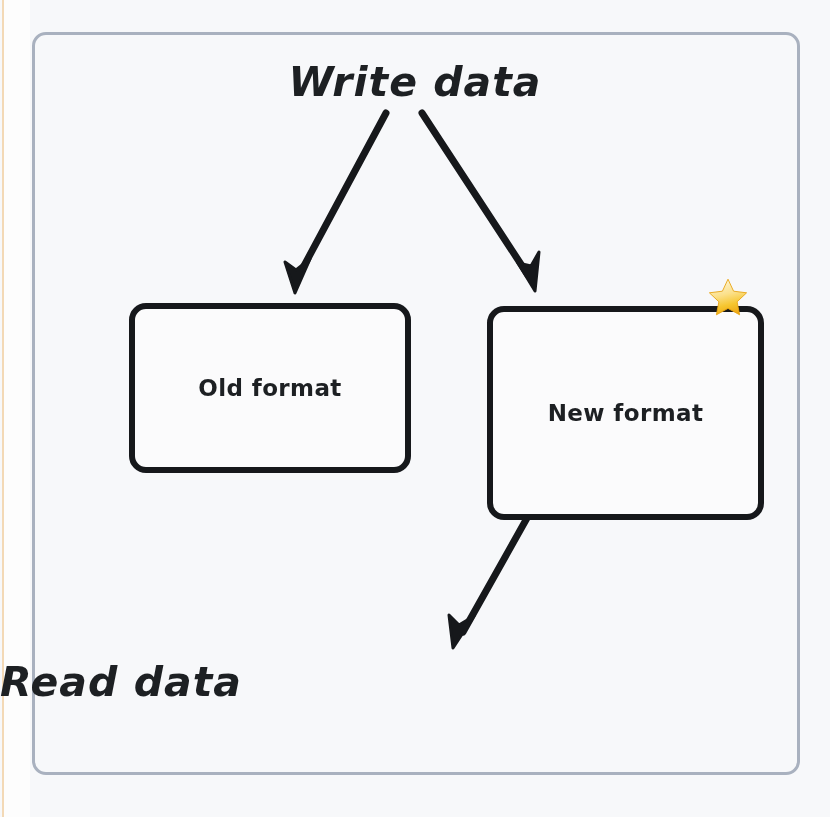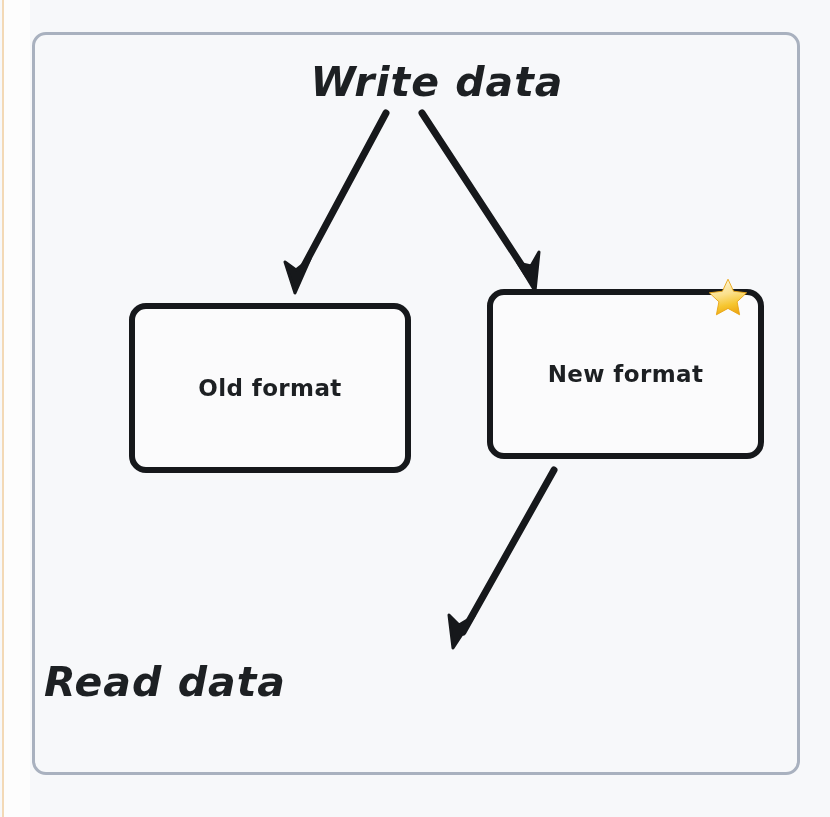--- a/index.html
+++ b/index.html
@@ -63,21 +63,20 @@
     height: 817px;
   }
 
   
   .hand {
     position: absolute;
     font-family: "DejaVu Sans", sans-serif;
     color: #1d2023;
     white-space: nowrap;
     letter-spacing: 0.5px;
-    padding-left: 44px;
   }
   .heading {
     font-size: 41px;
     font-weight: bold;
     line-height: 1;
     font-style: italic;
     letter-spacing: 1px;
   }
   #write-data-label {
     left: 0;
@@ -113,23 +112,23 @@
     white-space: nowrap;
   }
   #old-format-box {
     left: 101px;
     top: 303px;
     width: 282px;
     height: 170px;
   }
   #new-format-box {
     left: 459px;
-    top: 289px;
+    top: 306px;
     width: 277px;
-    height: 170px;
+    height: 214px;
   }
 
   
   #star-badge {
     position: absolute;
     left: 707px;
     top: 277px;
     width: 42px;
     height: 42px;
     pointer-events: none;

